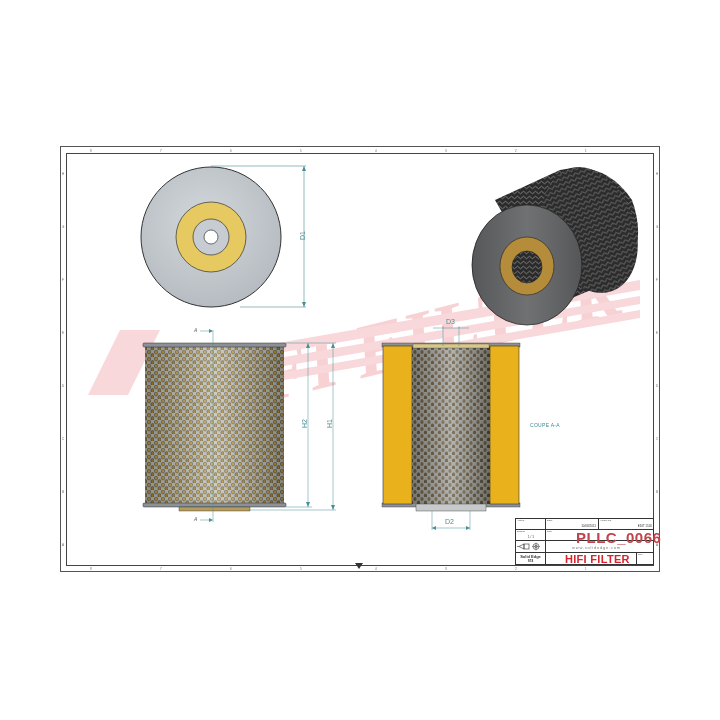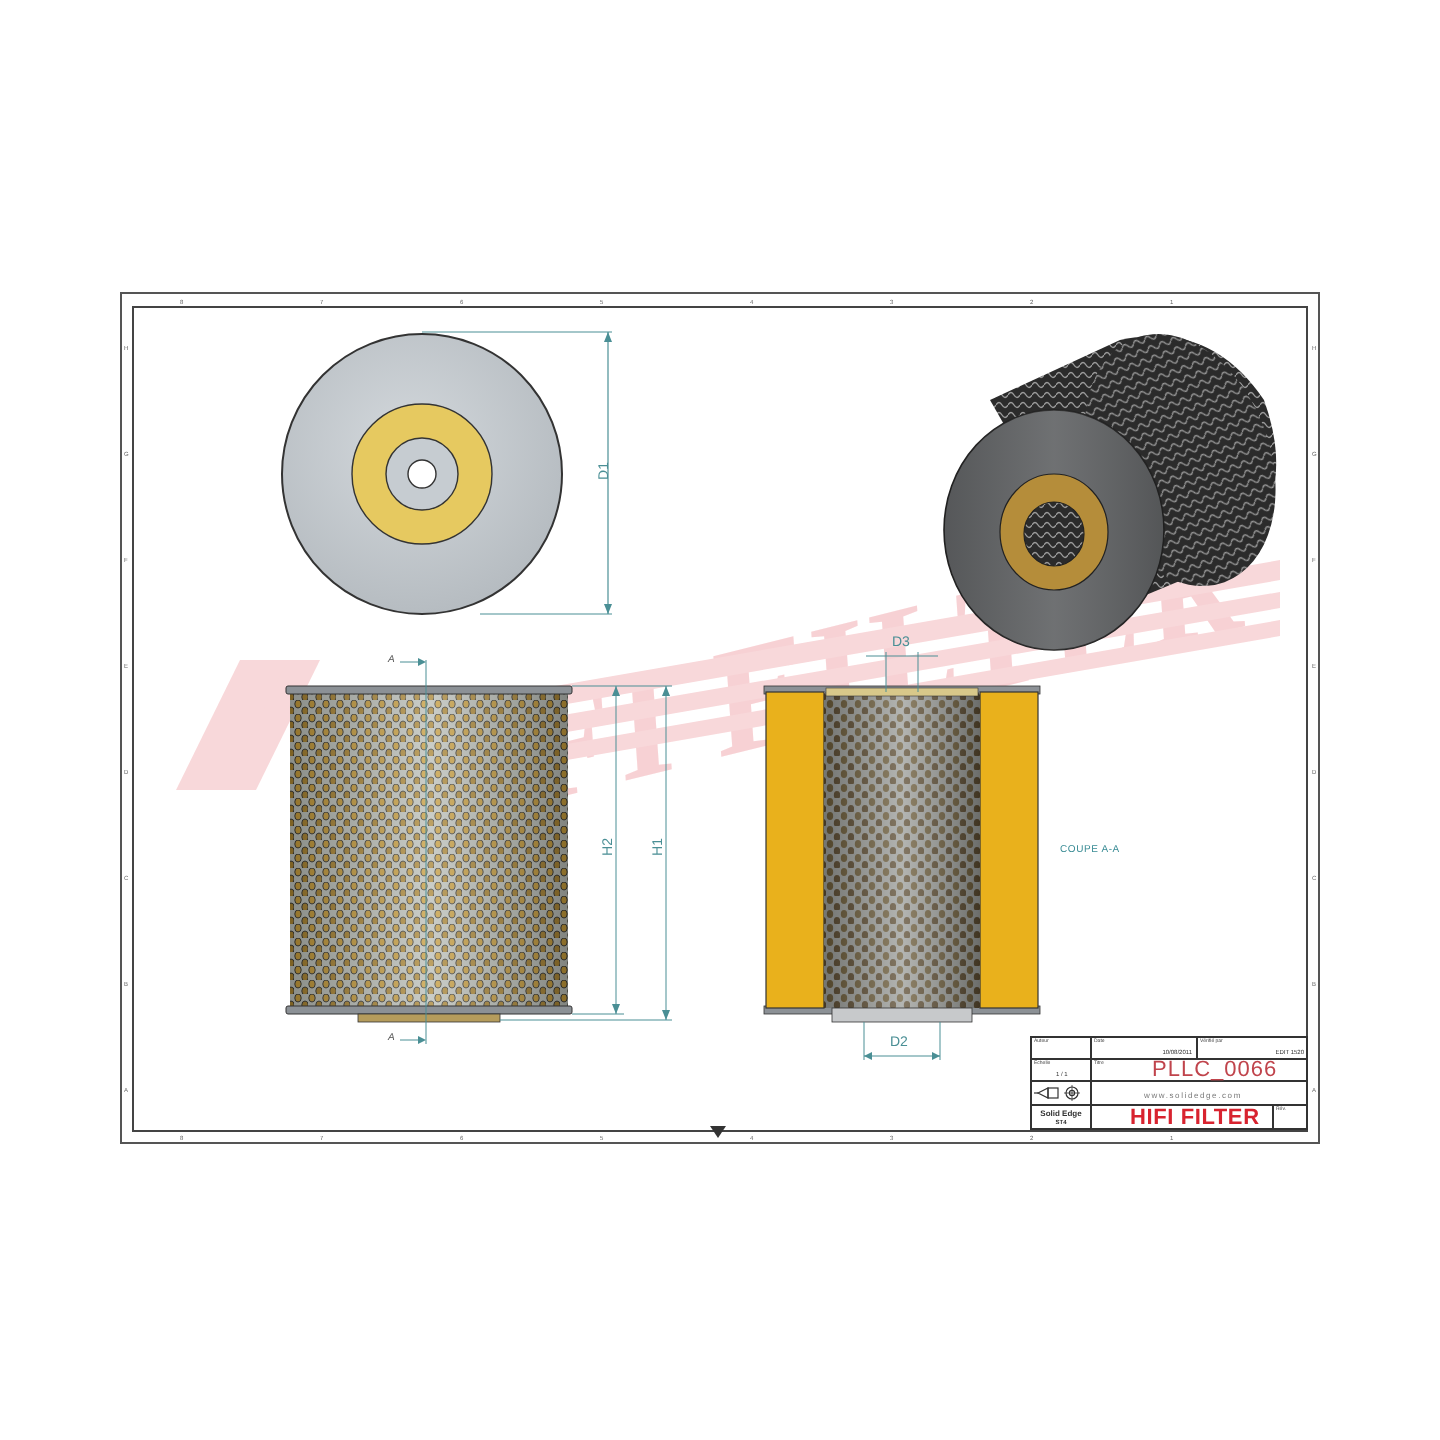--- a/index.html
+++ b/index.html
@@ -4,21 +4,21 @@
 <style>
   html, body { margin:0; padding:0; background:#ffffff; }
   body { width:720px; height:720px; position:relative; overflow:hidden; font-family:"Liberation Sans", sans-serif; }
   .sheet { position:absolute; left:60px; top:146px; width:600px; height:426px; border:1px solid #555; background:#fff; box-sizing:border-box; }
   .inner { position:absolute; left:66px; top:153px; width:588px; height:413px; border:1px solid #444; box-sizing:border-box; }
   .zone { position:absolute; font-size:3px; color:#666; }
   svg.draw { position:absolute; left:0; top:0; }
   .tb { position:absolute; left:515px; top:518px; width:139px; height:47px; border:1px solid #333; background:#fff; box-sizing:border-box; font-family:"Liberation Sans", sans-serif; }
   .tb .cell { position:absolute; border-right:1px solid #333; border-bottom:1px solid #333; box-sizing:border-box; font-size:3px; color:#333; }
   .tb .lbl { position:absolute; left:1px; top:0px; font-size:2.5px; color:#444; }
-  .code { position:absolute; font-size:11px; color:#c0444c; letter-spacing:0.5px; }
+  .code { position:absolute; font-size:15px; color:#c0444c; letter-spacing:0.5px;font-weight:bold; }
   .brand { position:absolute; font-size:11px; color:#d8232f; font-weight:bold; letter-spacing:0.3px; }
   .site { position:absolute; font-size:4px; color:#777; letter-spacing:0.8px; }
   .dimlbl { position:absolute; font-size:7px; color:#4a8f95; }
   .coupe { position:absolute; font-size:5px; color:#3a8c95; letter-spacing:0.3px; }
   .sec { position:absolute; font-size:5px; color:#555; font-style:italic; }
 </style>
 </head>
 <body>
 
 <div class="sheet"></div>

